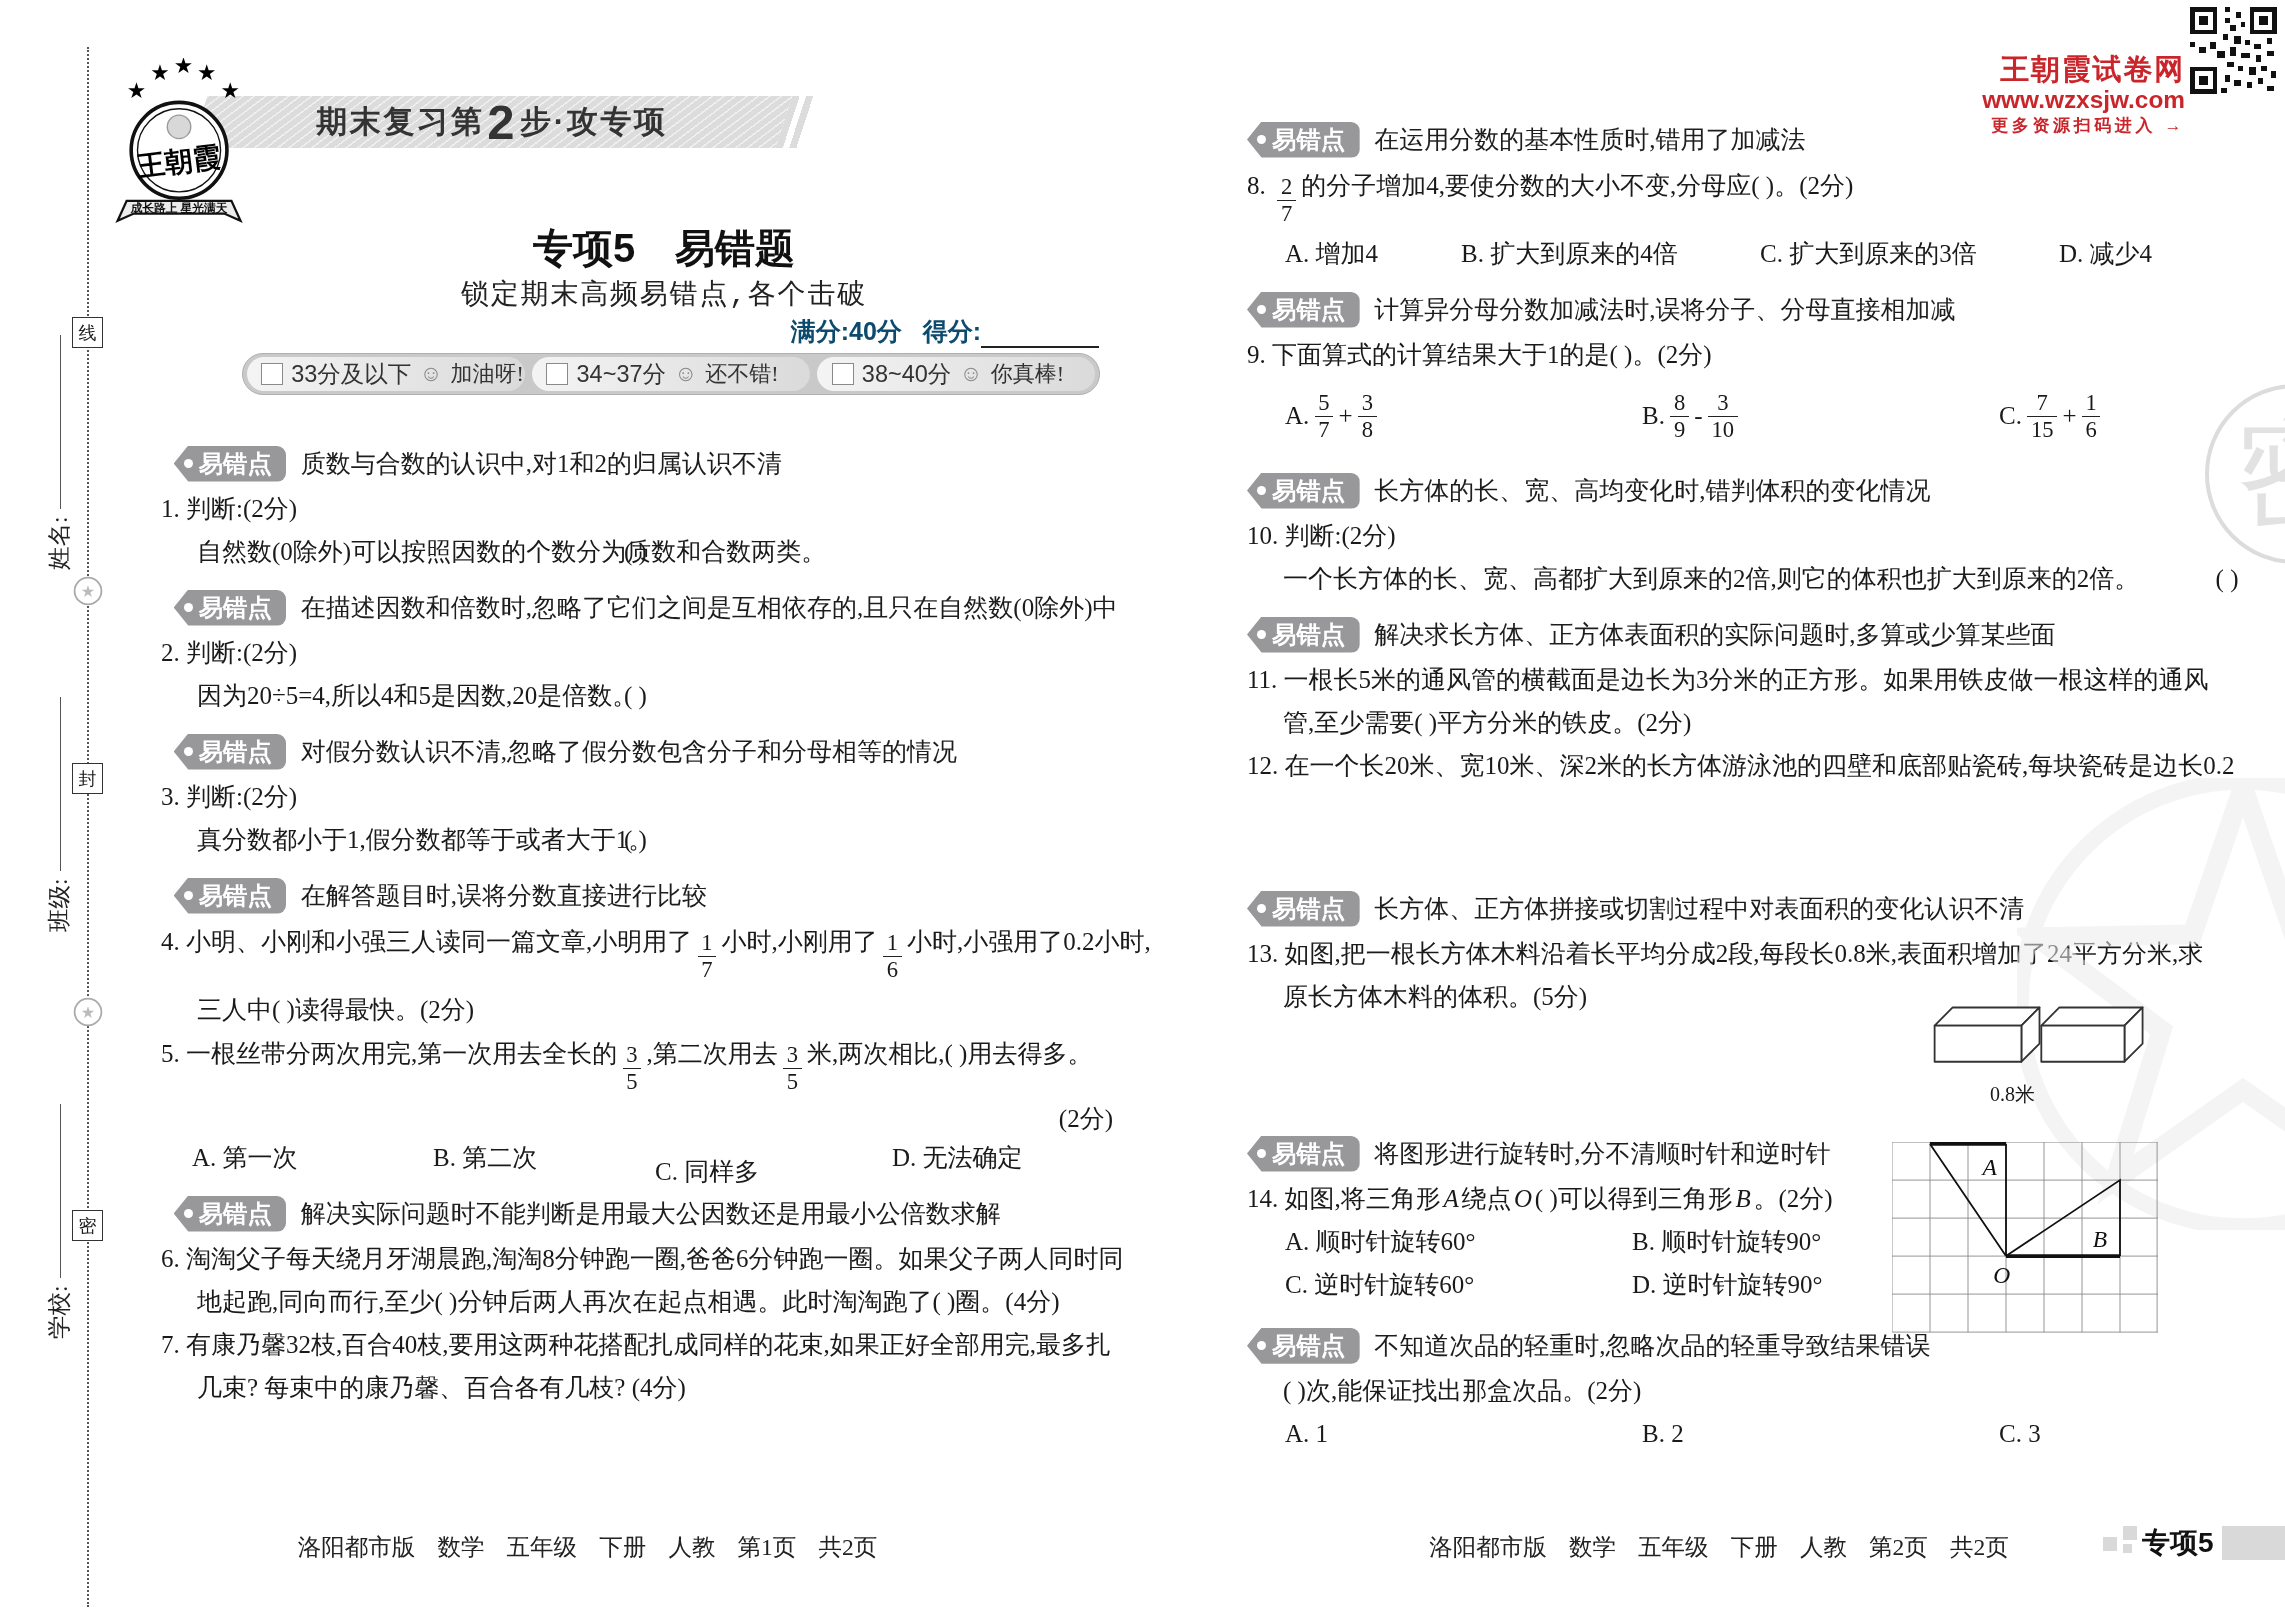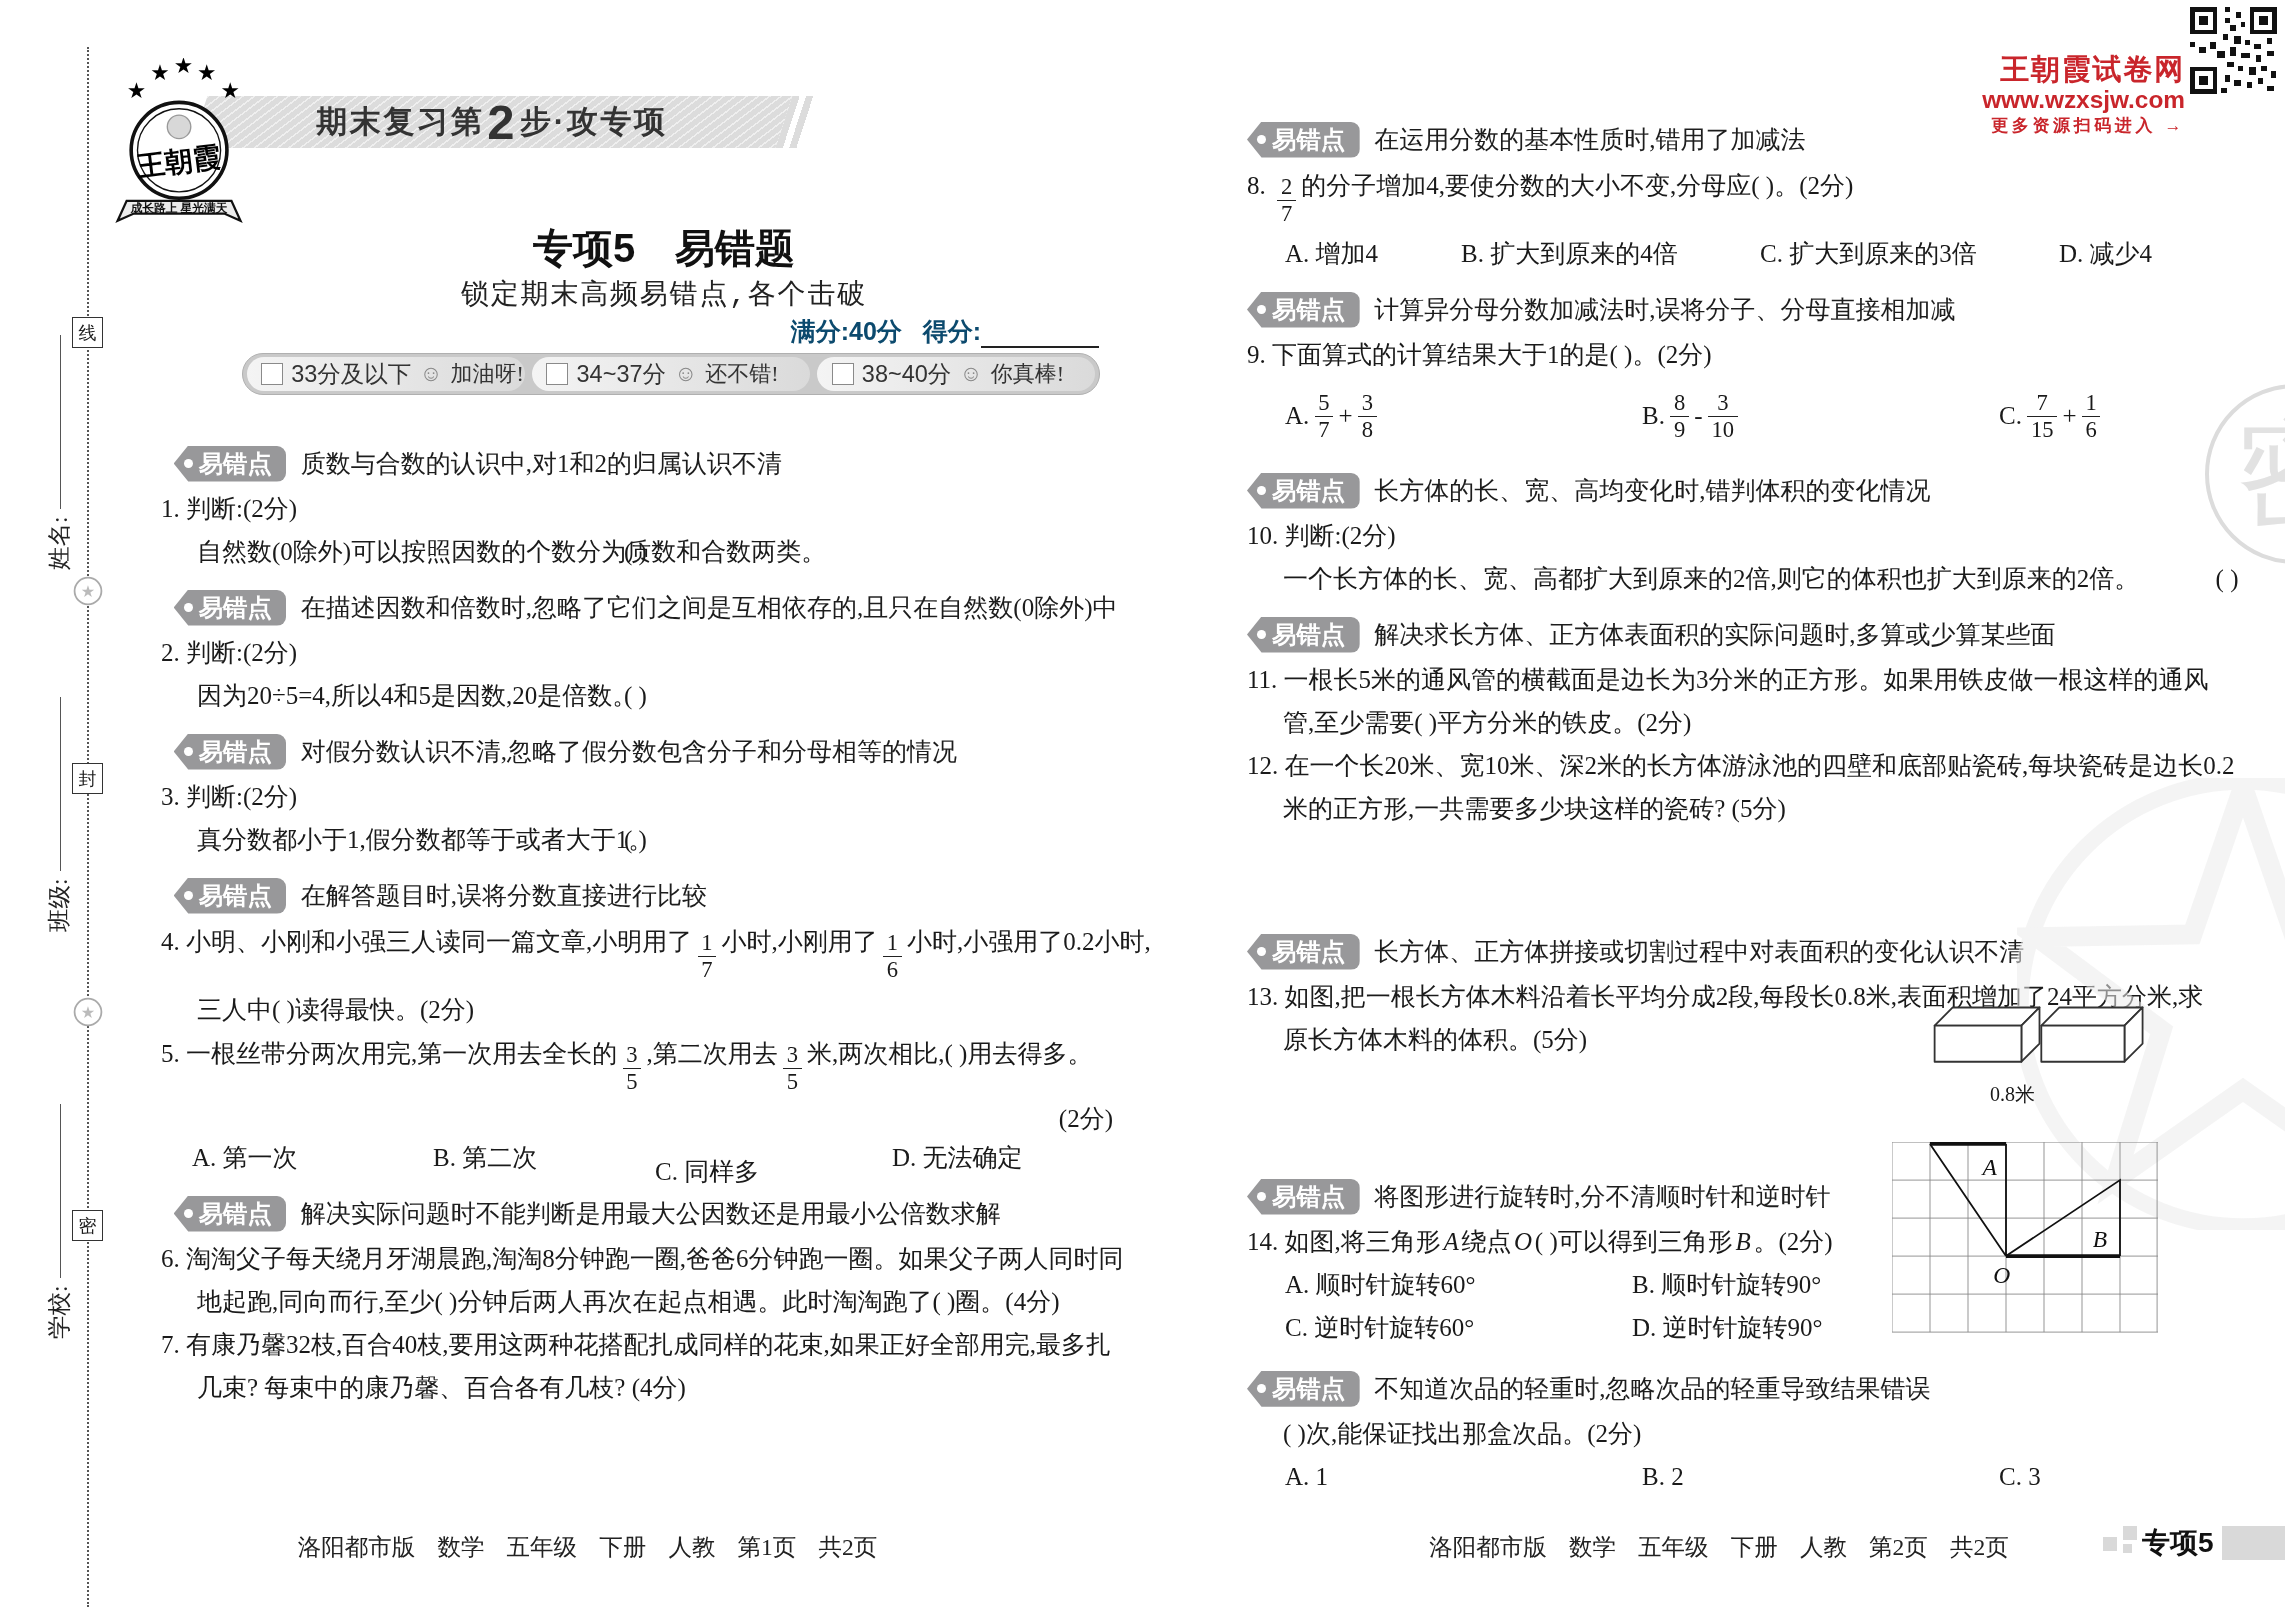--- a/index.html
+++ b/index.html
@@ -397,23 +397,20 @@
       </div>
       <div class="row">
         <span class="row-main">11. 一根长5米的通风管的横截面是边长为3分米的正方形。如果用铁皮做一根这样的通风</span>
       </div>
       <div class="row indent">
         <span class="row-main">管,至少需要(      )平方分米的铁皮。(2分)</span>
       </div>
       <div class="row">
         <span class="row-main">12. 在一个长20米、宽10米、深2米的长方体游泳池的四壁和底部贴瓷砖,每块瓷砖是边长0.2</span>
       </div>
-      <div class="row indent">
-        <span class="row-main">米的正方形,一共需要多少块这样的瓷砖? (5分)</span>
-      </div>
       <div class="gap gap-work"></div>
     </div>
     <div class="section">
       <div class="sec-head">
         <span class="tag">易错点</span>
         <span class="desc">长方体、正方体拼接或切割过程中对表面积的变化认识不清</span>
       </div>
       <div class="row">
         <span class="row-main">13. 如图,把一根长方体木料沿着长平均分成2段,每段长0.8米,表面积增加了24平方分米,求</span>
       </div>

